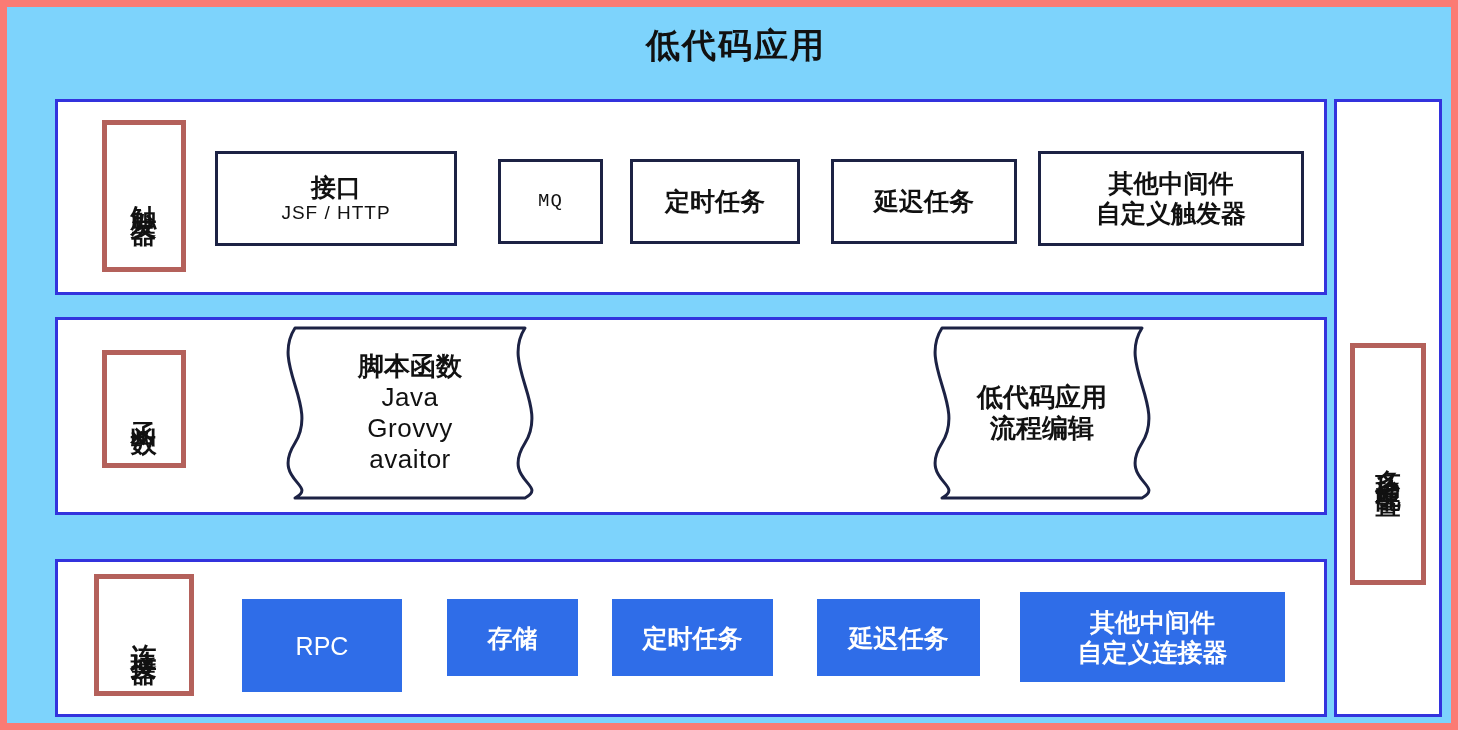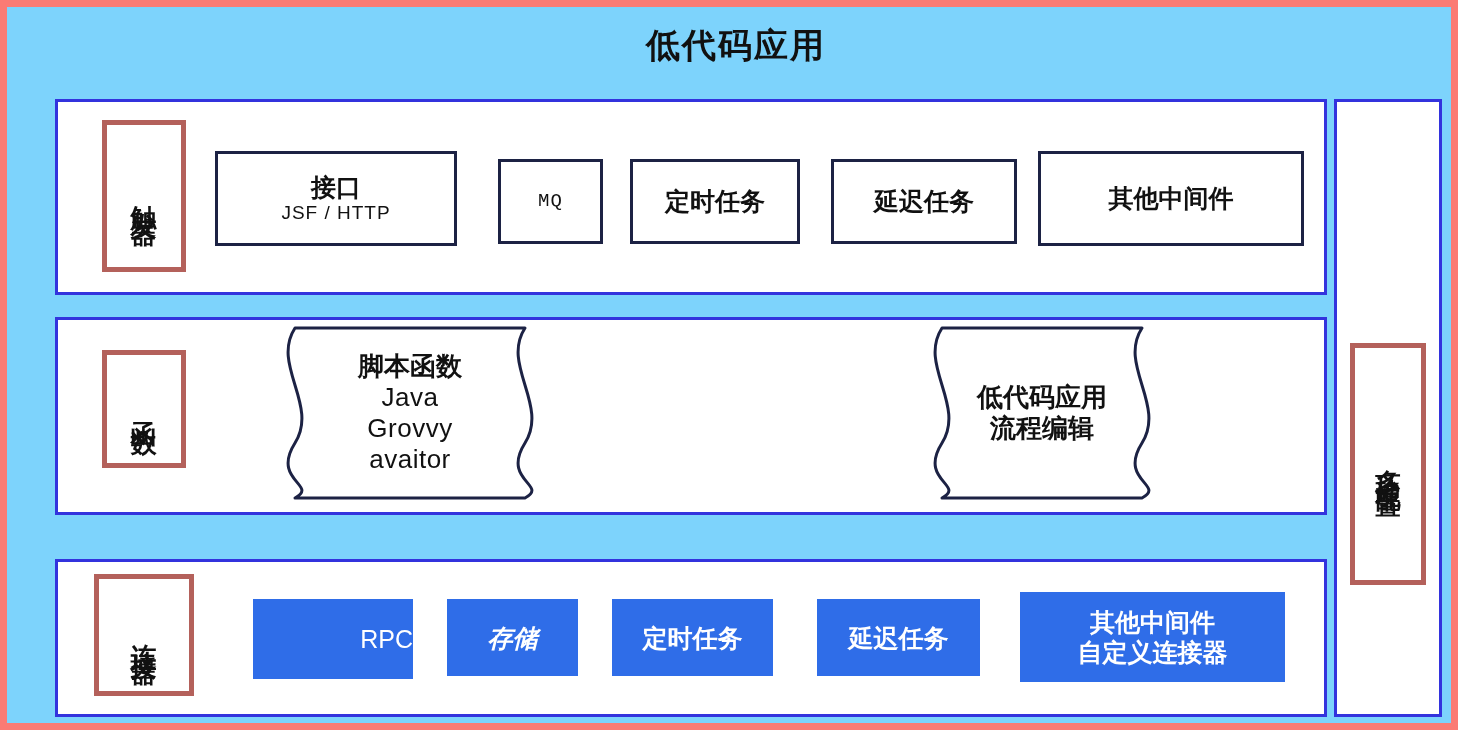--- a/index.html
+++ b/index.html
@@ -129,22 +129,22 @@
     align-items: center;
     justify-content: center;
     text-align: center;
     color: #ffffff;
     font-weight: bold;
     line-height: 1.2;
   }
   .blue-box .l-cn { font-size: 25px; }
   .blue-box .l-en { font-size: 25px; font-weight: normal; }
 
-  #conn-rpc      { left: 246px;  top: 592px; width: 160px; height: 80px; align-items: flex-end; }
-  #conn-storage  { left: 440px;  top: 592px; width: 131px; height: 77px; font-style: italic; }
+  #conn-rpc      { left: 235px;  top: 592px; width: 160px; height: 93px; }
+  #conn-storage  { left: 440px;  top: 592px; width: 131px; height: 77px; }
   #conn-cron     { left: 605px;  top: 592px; width: 161px; height: 77px; }
   #conn-delay    { left: 810px;  top: 592px; width: 163px; height: 77px; }
   #conn-other-mw { left: 1013px; top: 585px; width: 265px; height: 90px; }
 </style>
 </head>
 <body>
 
 <div id="canvas">
 
   <div id="diagram-title">低代码应用</div>
@@ -167,20 +167,21 @@
   <div class="item-box" id="item-cron">
     <span class="l-cn">定时任务</span>
   </div>
 
   <div class="item-box" id="item-delay">
     <span class="l-cn">延迟任务</span>
   </div>
 
   <div class="item-box" id="item-other-mw">
     <span class="l-cn">其他中间件</span>
+    <span class="l-cn">自定义触发器</span>
   </div>
 
   <div class="panel" id="panel-function"></div>
 
   <div class="cat-box" id="cat-function">
     <span class="vtext">函数</span>
   </div>
 
   <div class="wave" id="wave-script">
     <svg viewBox="0 0 290 176" preserveAspectRatio="none">

